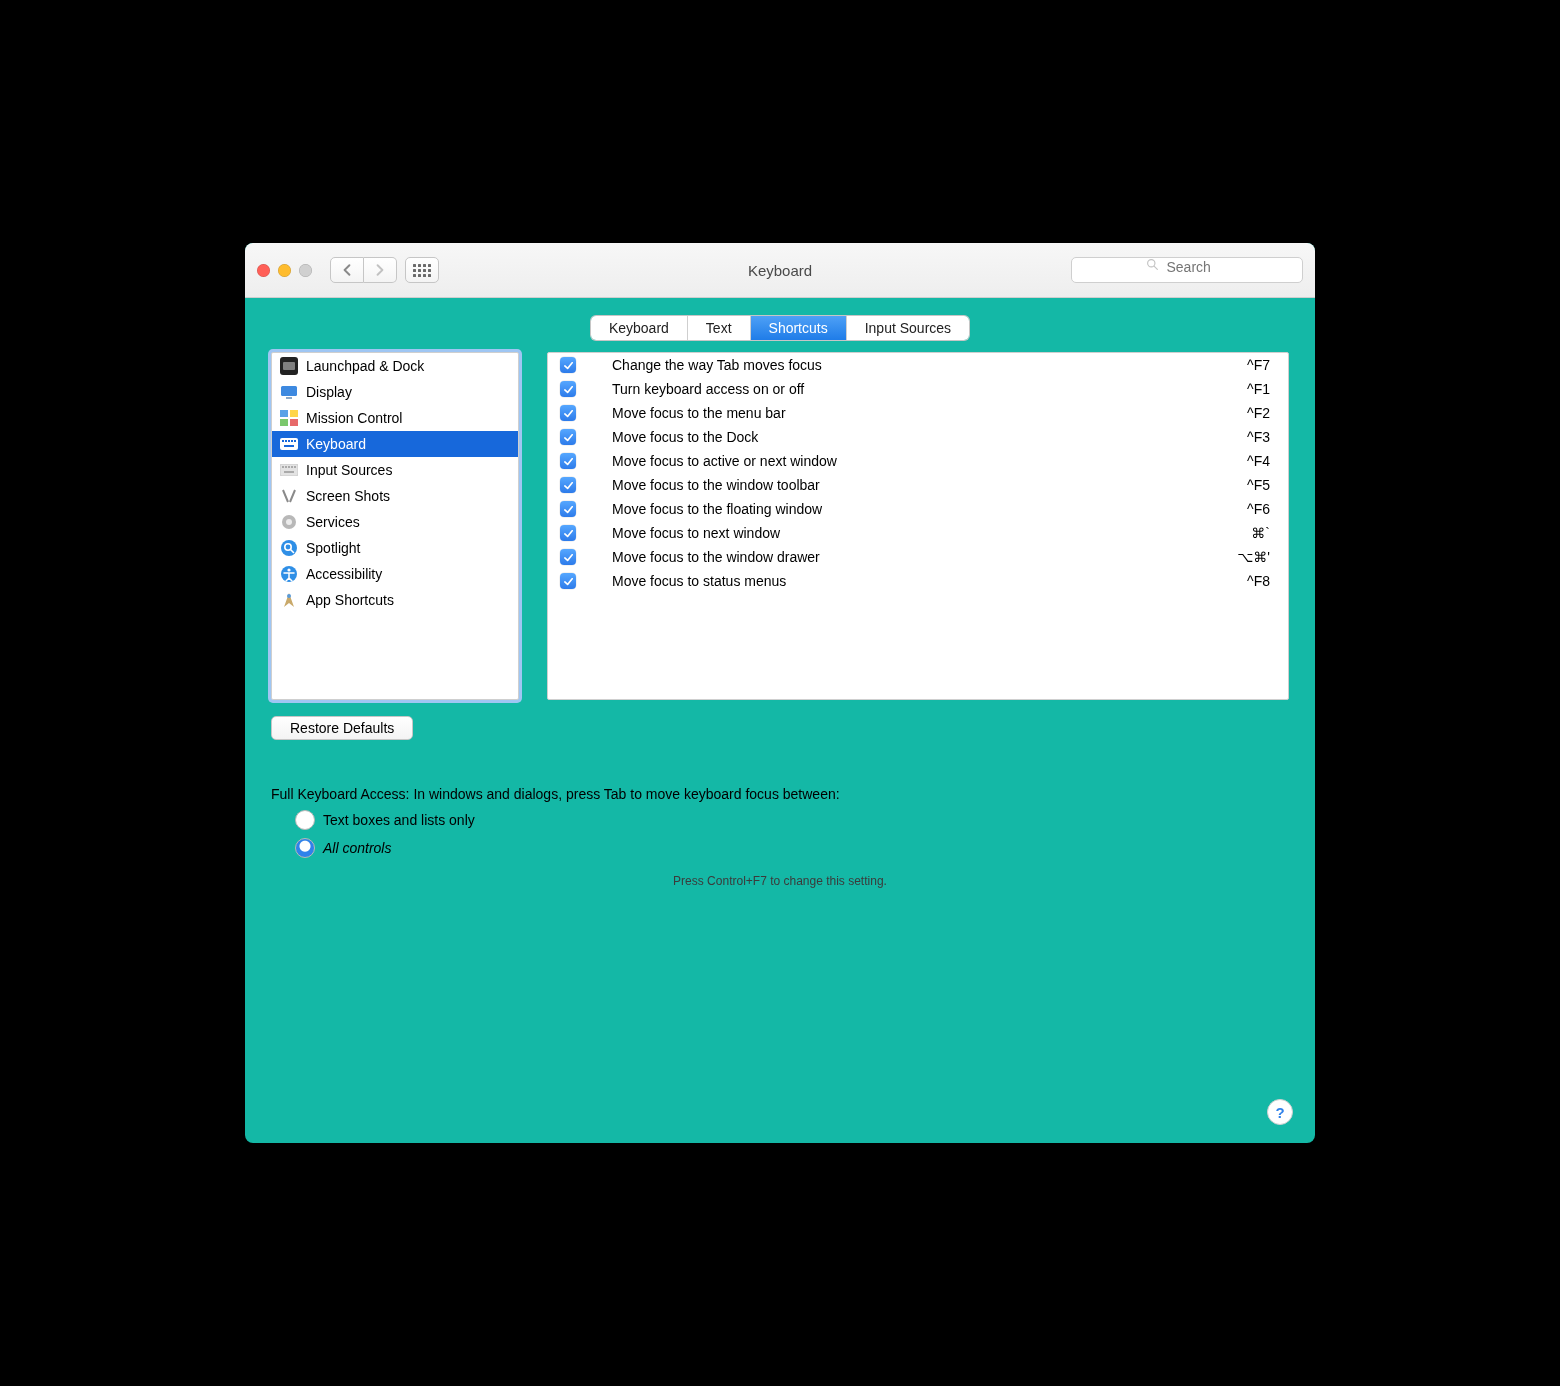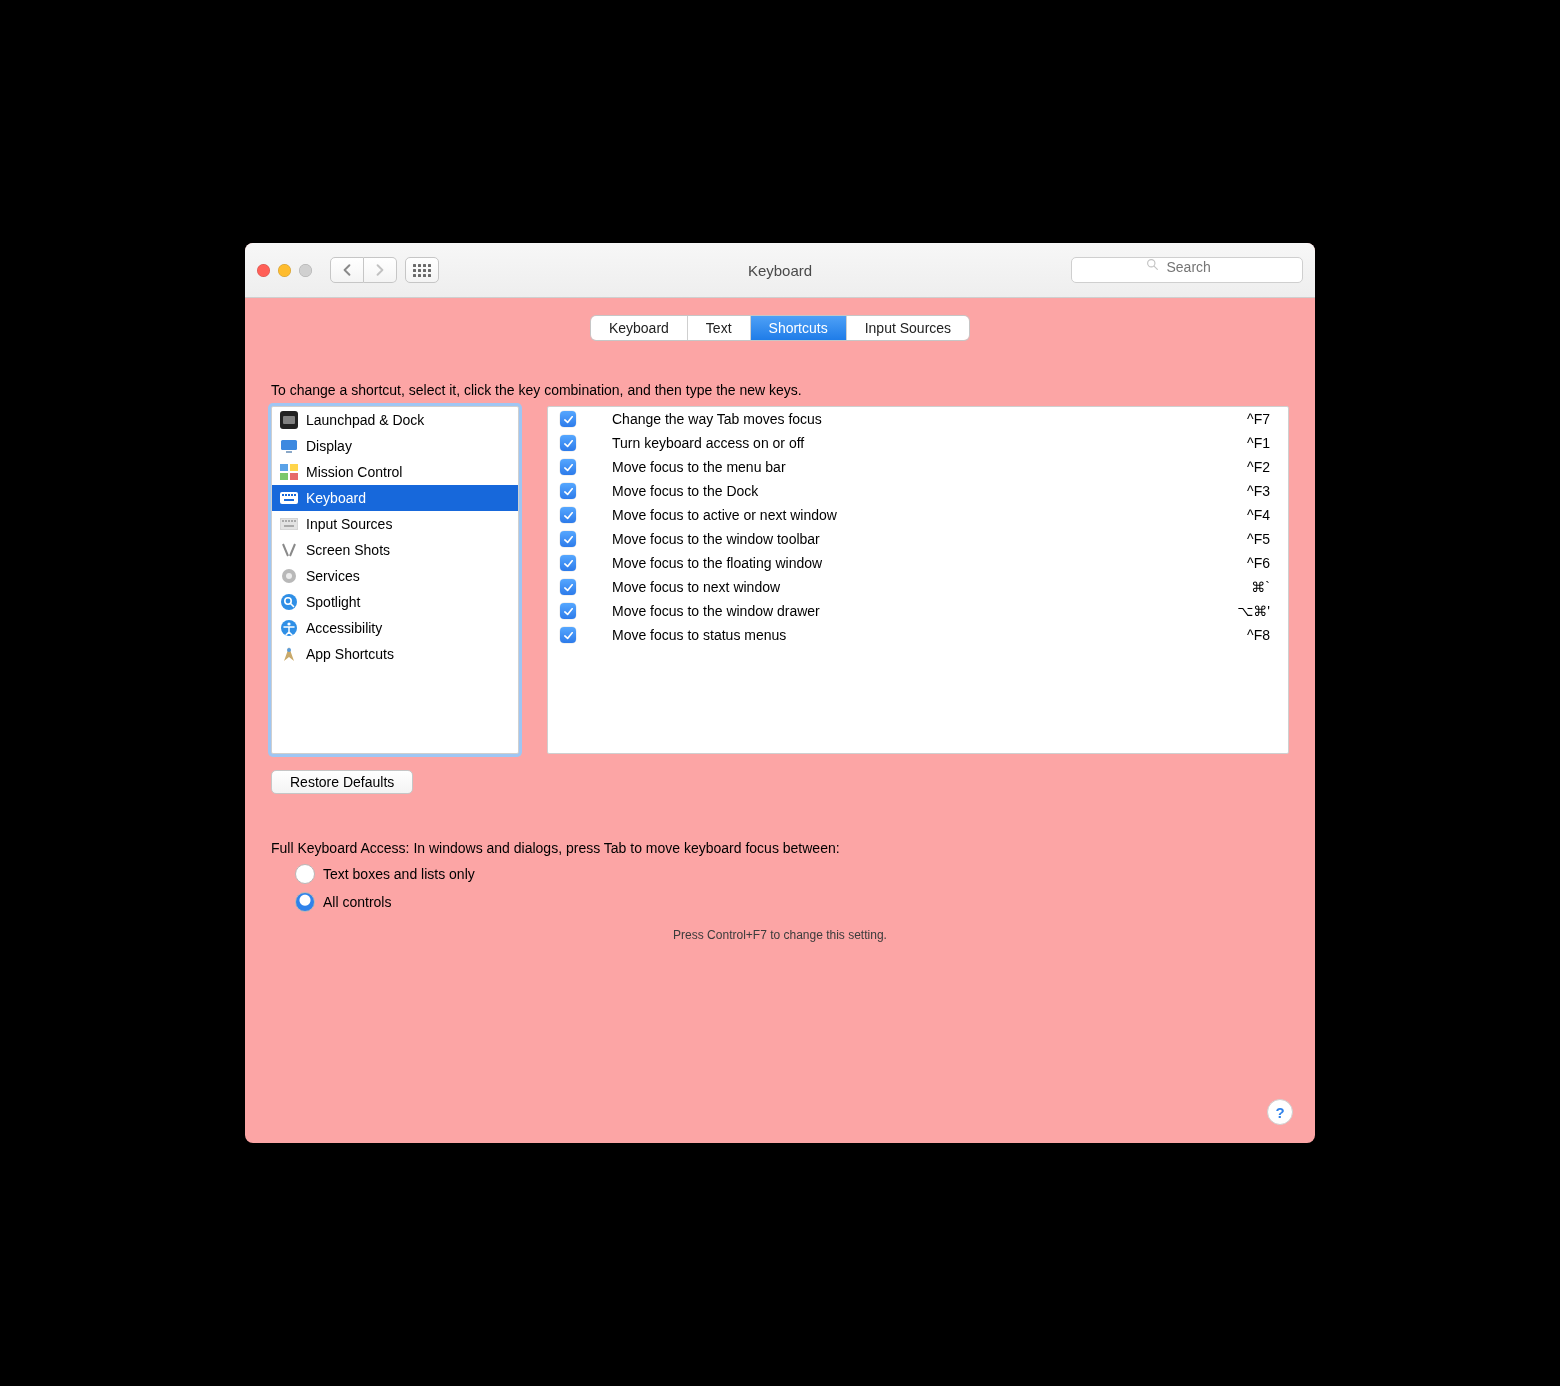--- a/index.html
+++ b/index.html
@@ -5,21 +5,21 @@
   html,body{margin:0;padding:0;background:#000;}
   body{
     width:1560px;height:1386px;
     display:flex;align-items:center;justify-content:center;
     font-family:-apple-system,"Helvetica Neue",Helvetica,Arial,sans-serif;
     font-size:13px;color:#000;
     -webkit-font-smoothing:antialiased;
   }
   .window{
     width:1070px;height:900px;
-    background:#fca5a5;
+    background:#14b8a6;
     border-radius:8px;
     box-shadow:0 30px 80px rgba(0,0,0,.55),0 0 0 1px rgba(0,0,0,.15);
     display:flex;flex-direction:column;
     overflow:hidden;
   }
   
   .toolbar{
     height:54px;
     background:linear-gradient(#f7f7f7,#eeeeee);
     border-bottom:1px solid #cfcfcf;
@@ -189,21 +189,20 @@
   <div class="tabrow">
     <div class="tabs" id="tabs">
         <div class="tab">Keyboard</div>
         <div class="tab">Text</div>
         <div class="tab active">Shortcuts</div>
         <div class="tab">Input Sources</div>
       </div>
   </div>
 
   <div class="content">
-    <div class="instruction">To change a shortcut, select it, click the key combination, and then type the new keys.</div>
 
     <div class="panels">
       <div class="sidebar" id="sidebar">
           <div class="side-item">
             <div class="side-icon" style="background:#222;">
               <div style="width:12px;height:8px;background:grey;border-radius:1px;"></div>
             </div>
             <span>Launchpad &amp; Dock</span>
           </div>
           <div class="side-item">
@@ -404,20 +403,20 @@
     </div>
 
     <div class="fka-title">Full Keyboard Access: In windows and dialogs, press Tab to move keyboard focus between:</div>
     <div id="fka-options">
         <div class="radio-row">
           <div class="radio "></div>
                <span style="font-size:14px;">Text boxes and lists only</span>
         </div>
         <div class="radio-row">
           <div class="radio on"></div>
-               <span style="font-size:14px;">All controls</span>
+               <span style="font-size:14px;font-style:italic;">All controls</span>
         </div>
       </div>
     <div class="hint">Press Control+F7 to change this setting.</div>
   </div>
 
   <div class="help">?</div>
 </div>
 
 </body></html>

